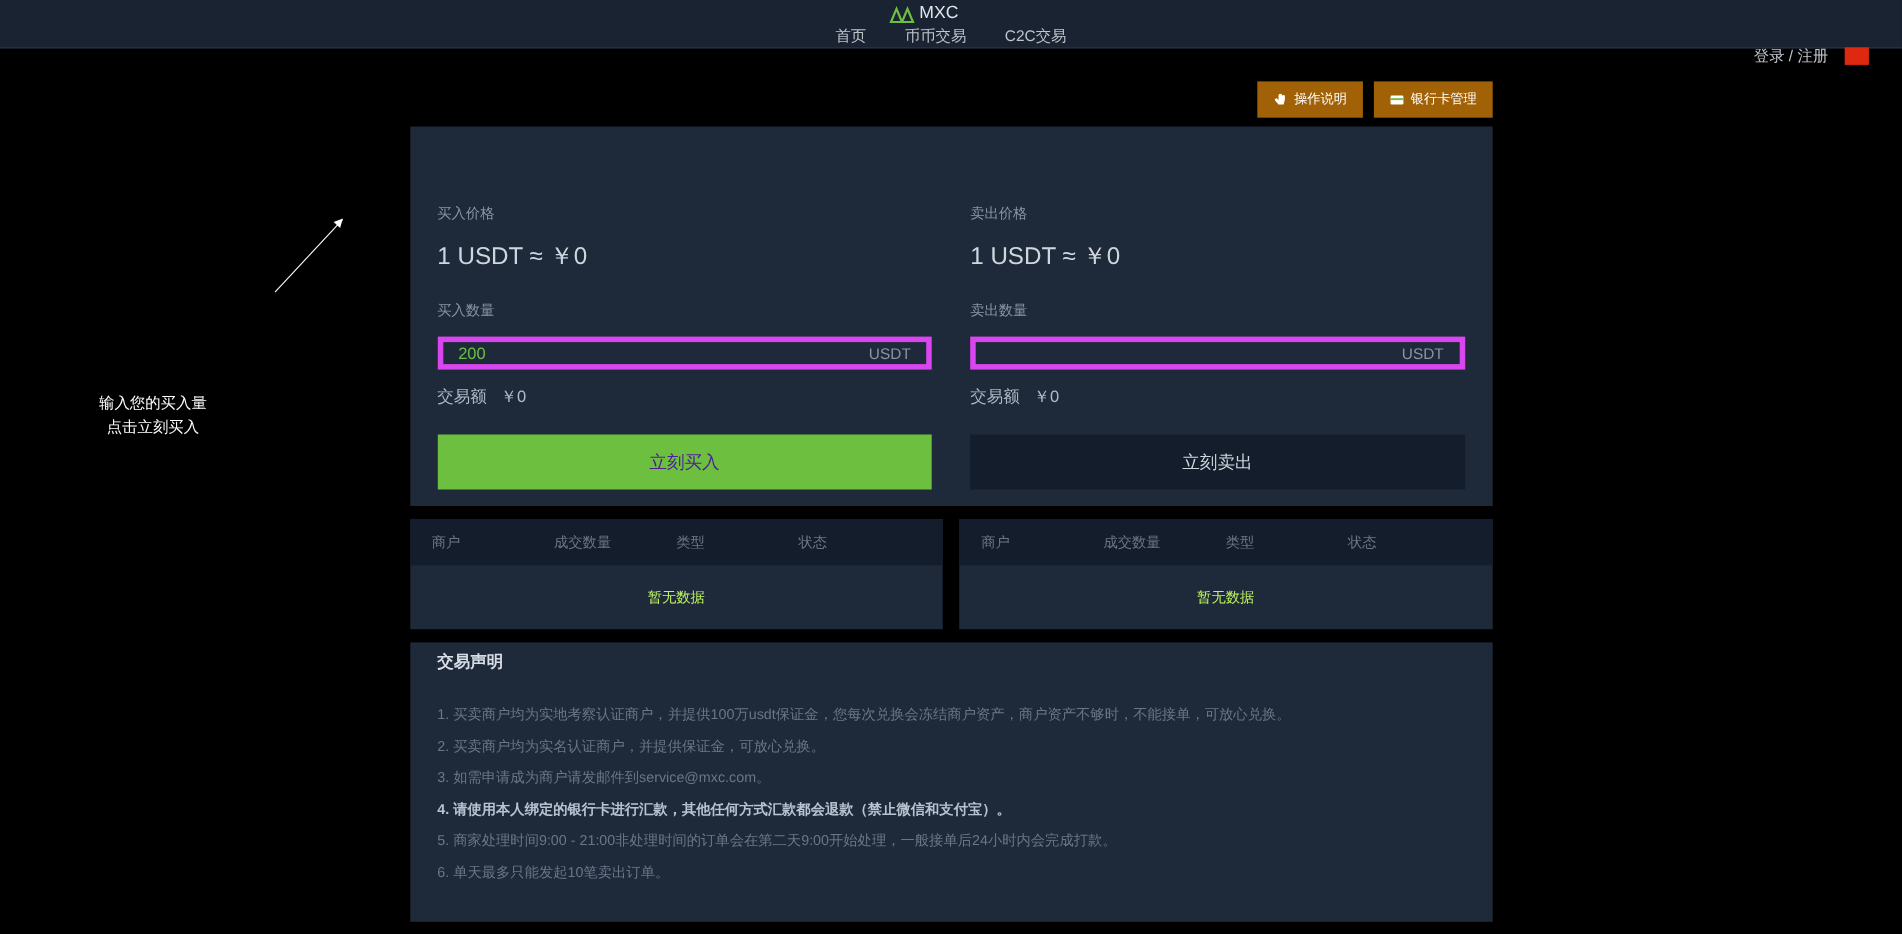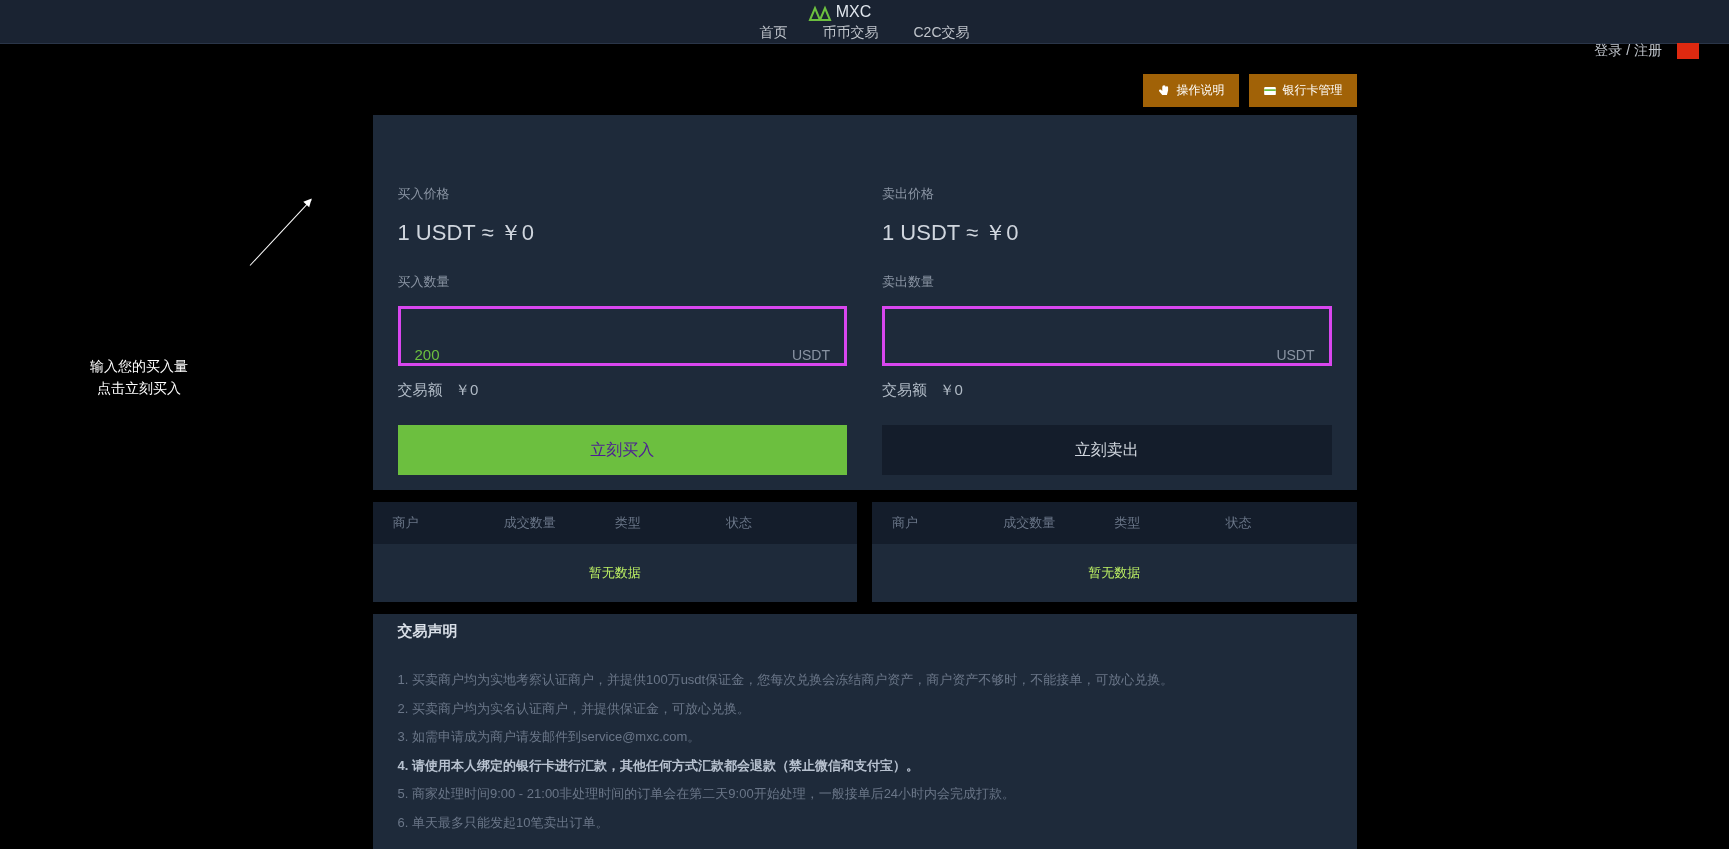--- a/index.html
+++ b/index.html
@@ -150,24 +150,24 @@
     color: #8a94a3;
     font-size: 13px;
     margin-bottom: 15px;
   }
   .price {
     color: #d0d6de;
     font-size: 22px;
     margin-bottom: 25px;
   }
   .input-wrap {
-    border: 3px solid #d946ef;
-    display: flex;
-    align-items: flex-end;
-    height: 60px;
+    border: 5px solid #d946ef;
+    display: flex;
+    align-items: center;
+    height: 30px;
     padding: 0 14px;
     margin-bottom: 15px;
   }
   .input-wrap input {
     flex: 1;
     background: transparent;
     border: none;
     outline: none;
     color: #6cbf3f;
     font-size: 15px;

